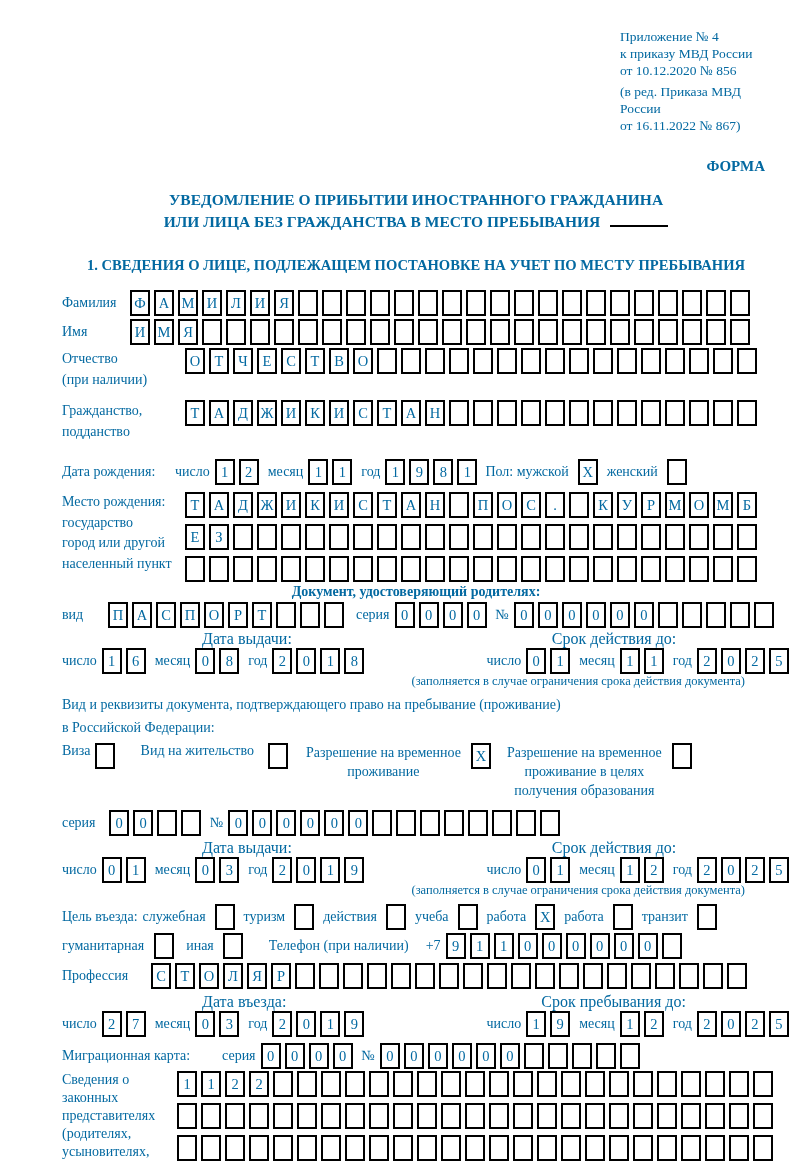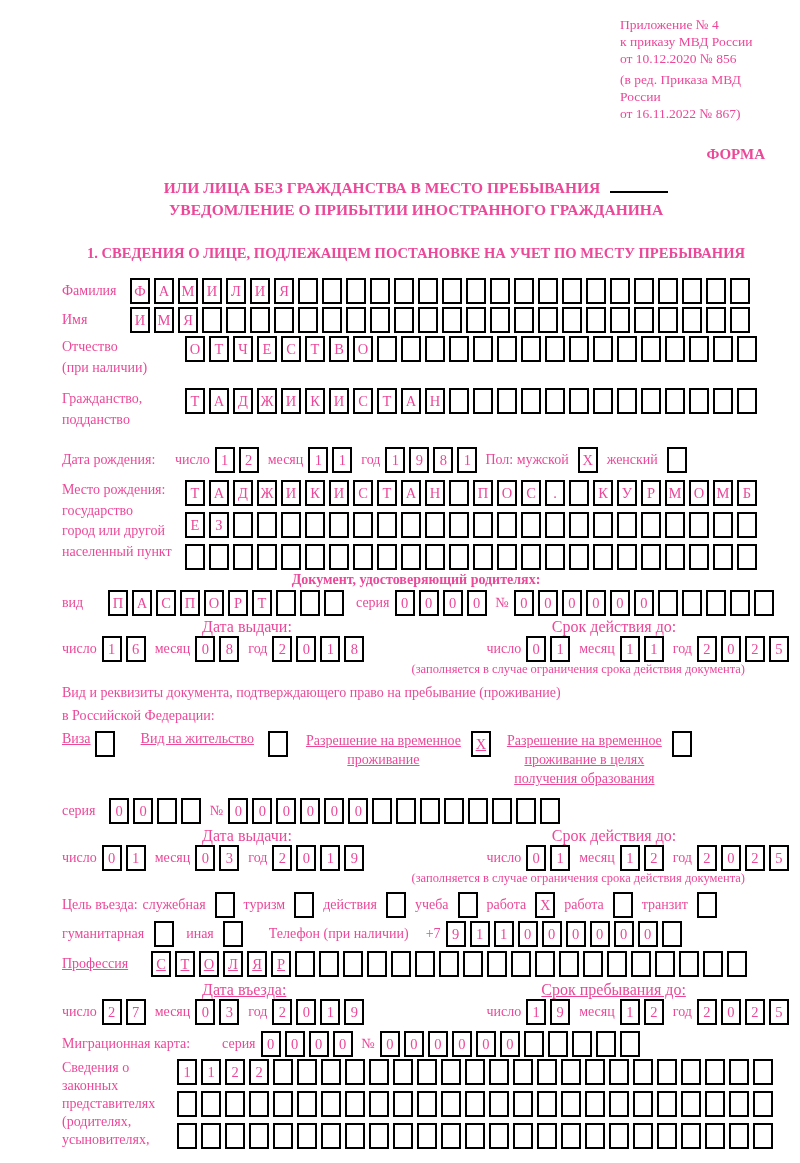--- a/index.html
+++ b/index.html
@@ -1,19 +1,19 @@
 <!DOCTYPE html>
 <html><head>
 <meta charset="utf-8">
 <style>
   html,body{margin:0;padding:0;background:#fff;}
   .page{
-    width:800px;height:1163px;background:#fff;color:#ec4899;
+    width:800px;height:1163px;background:#fff;color:#0369a1;
     font-family:"Liberation Serif","DejaVu Serif",serif;
-    box-sizing:border-box;padding:16px 30px 0 62px;
+    box-sizing:border-box;padding:28px 30px 0 62px;
     position:relative;overflow:hidden;
   }
   .appendix{margin-left:558px;font-size:13.5px;line-height:17px;}
   .appendix .amend{margin-top:4px;}
   .forma{margin-top:24px;text-align:right;padding-right:5px;font-weight:bold;font-size:15px;}
   .title{margin-top:14px;text-align:center;font-weight:bold;font-size:15.5px;line-height:22px;}
   .blank-line{display:inline-block;width:58px;border-bottom:2px solid #000;height:14px;margin-left:10px;}
   .section-heading{margin-top:24px;text-align:center;font-weight:bold;font-size:14.6px;}
   .row{display:flex;align-items:center;white-space:nowrap;}
   .row.top{align-items:flex-start;}
@@ -25,43 +25,43 @@
     flex:none;width:20px;height:26px;border:2px solid #000;box-sizing:border-box;
     margin-right:4px;display:flex;align-items:center;justify-content:center;
     font-size:14.5px;background:#fff;
   }
   .cb{margin:0 4px;}
   .doc-heading{font-weight:bold;font-size:14px;text-align:center;margin-top:2px;}
   .heads{font-size:16px;}
   .note{font-size:12.5px;text-align:right;padding-right:25px;}
   .intro{font-size:14px;line-height:23px;margin-top:4px;}
   .optcol{font-size:14px;line-height:19px;text-align:center;flex:none;}
-  .mt2{margin-top:2px;}.mt3{margin-top:3px;}.mt4{margin-top:4px;text-decoration:underline;}
+  .mt2{margin-top:2px;}.mt3{margin-top:3px;}.mt4{margin-top:4px;}
   .mt6{margin-top:6px;}.mt7{margin-top:7px;}.mt10{margin-top:10px;}
   .mt16{margin-top:16px;}.mt17{margin-top:17px;}
   .boxrow{margin-bottom:6px;}
 </style>
 </head>
 <body>
 
 <div class="page">
 
   <div class="appendix">
     <div>Приложение № 4</div>
     <div>к приказу МВД России</div>
     <div>от 10.12.2020 № 856</div>
     <div class="amend">(в ред. Приказа МВД России</div>
     <div>от 16.11.2022 № 867)</div>
   </div>
 
   <div class="forma">ФОРМА</div>
 
   <div class="title">
+    <div>УВЕДОМЛЕНИЕ О ПРИБЫТИИ ИНОСТРАННОГО ГРАЖДАНИНА</div>
     <div><span>ИЛИ ЛИЦА БЕЗ ГРАЖДАНСТВА В МЕСТО ПРЕБЫВАНИЯ</span><span class="blank-line"></span></div>
-    <div>УВЕДОМЛЕНИЕ О ПРИБЫТИИ ИНОСТРАННОГО ГРАЖДАНИНА</div>
   </div>
 
   <div class="section-heading">1. СВЕДЕНИЯ О ЛИЦЕ, ПОДЛЕЖАЩЕМ ПОСТАНОВКЕ НА УЧЕТ ПО МЕСТУ ПРЕБЫВАНИЯ</div>
 
   <div class="row mt16">
     <span class="lbl" style="width:68px">Фамилия</span>
     <span class="boxes">
         <span class="cell">Ф</span>
         <span class="cell">А</span>
         <span class="cell">М</span>

